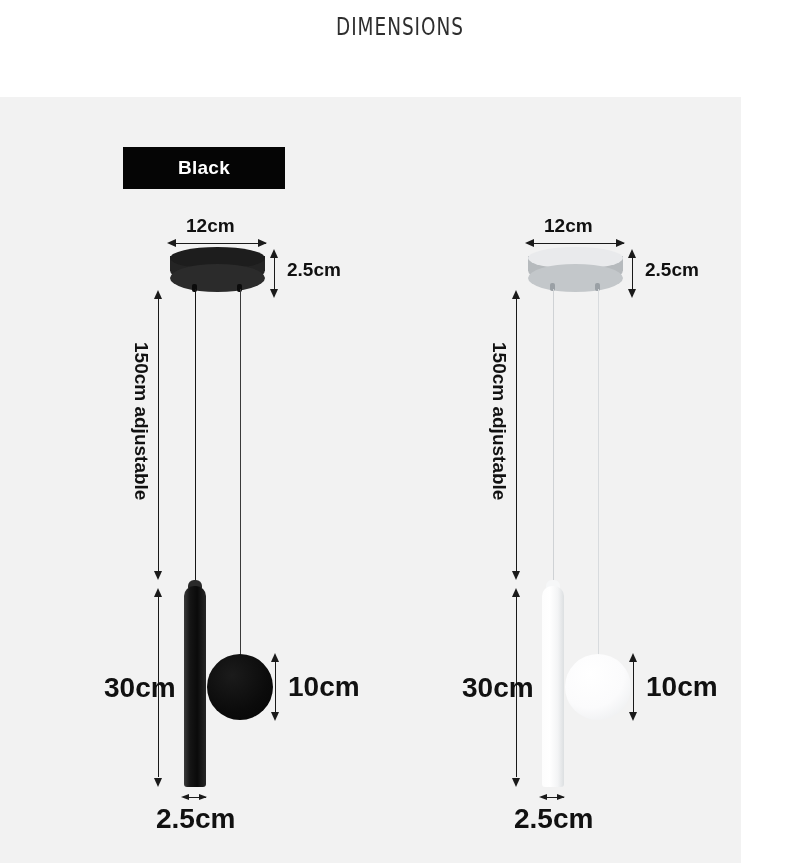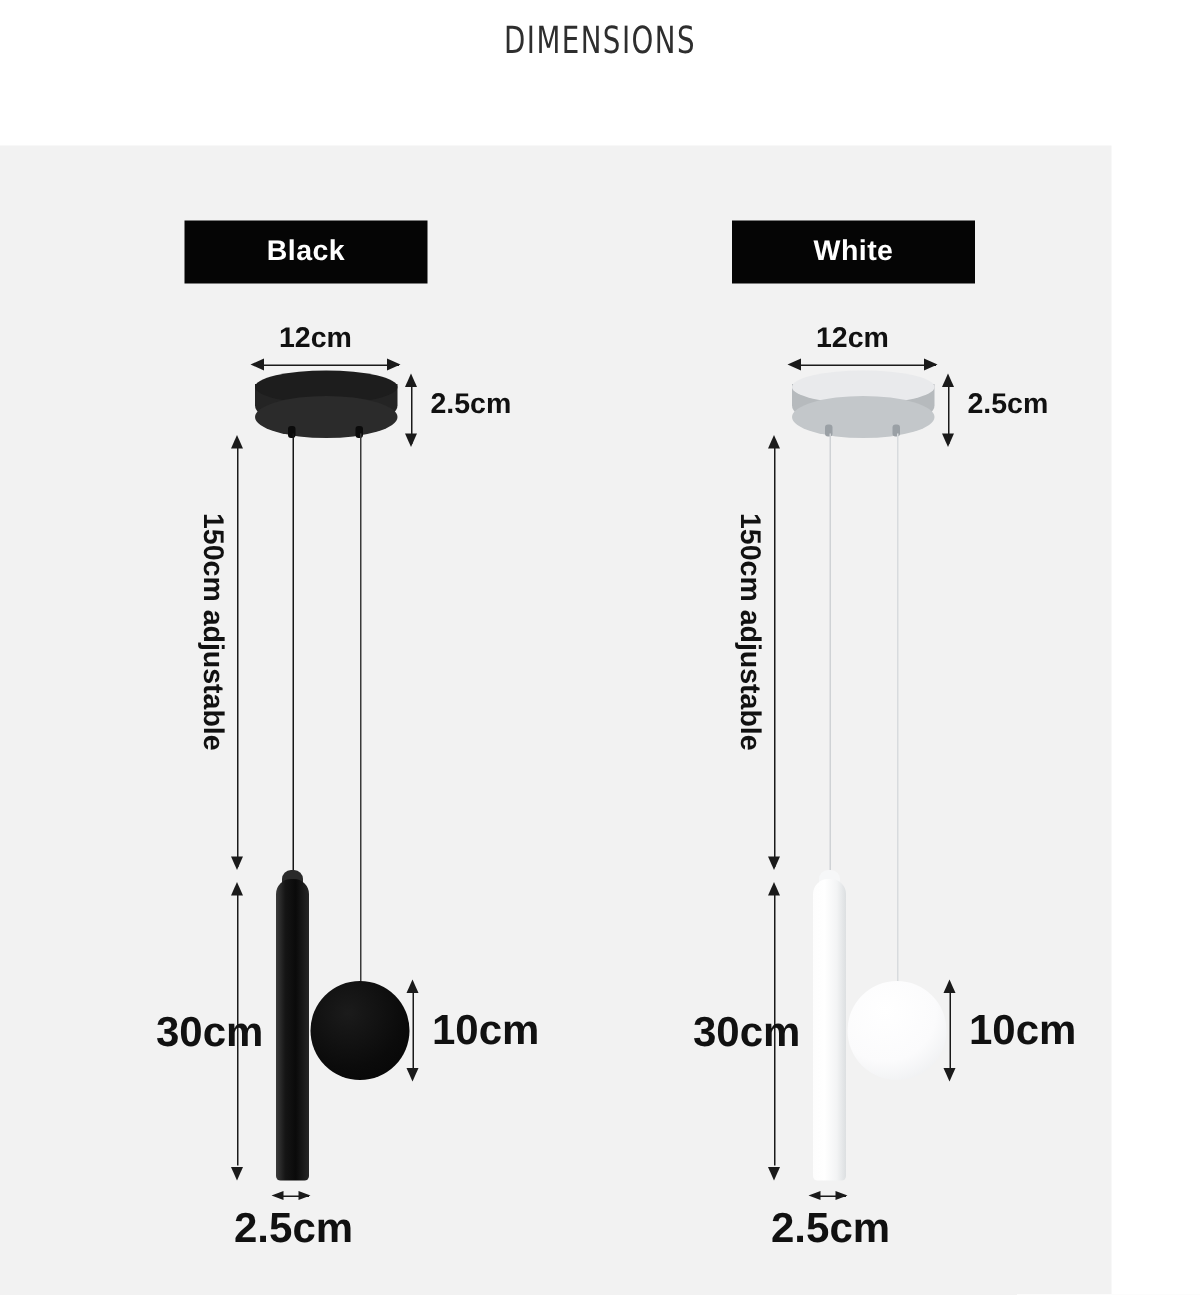--- a/index.html
+++ b/index.html
@@ -248,23 +248,20 @@
       <div class="dim-label big" style="left:156px; top:708px;">2.5cm</div>
 
       <div class="vline" style="left:275px; top:560px; height:59px;"></div>
       <div class="arrow up" style="left:271px; top:556px;"></div>
       <div class="arrow down" style="left:271px; top:615px;"></div>
       <div class="dim-label big" style="left:288px; top:576px;">10cm</div>
     </div>
 
     <div class="panel white-panel">
 
-      <div class="color-tag">
-        <span>White</span>
-      </div>
 
       <div class="canopy" style="left:128px; top:150px;">
         <div class="body"></div>
         <div class="top"></div>
         <div class="disc"></div>
         <div class="cord-nub" style="left:22px; top:36px;"></div>
         <div class="cord-nub" style="left:67px; top:36px;"></div>
       </div>
 
       <div class="cord" style="left:153px; top:192px; height:297px;"></div>

